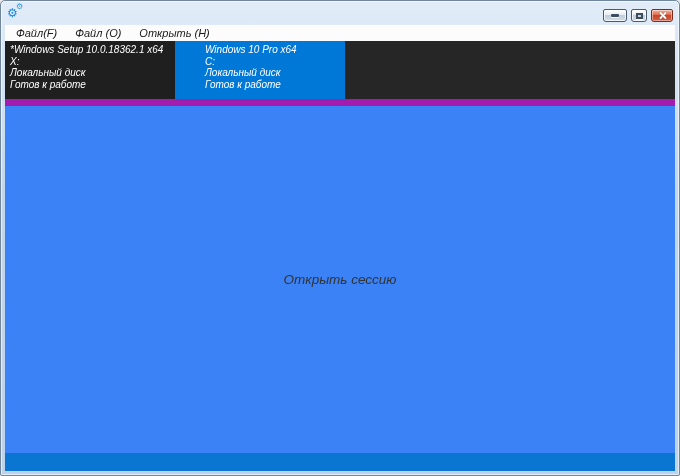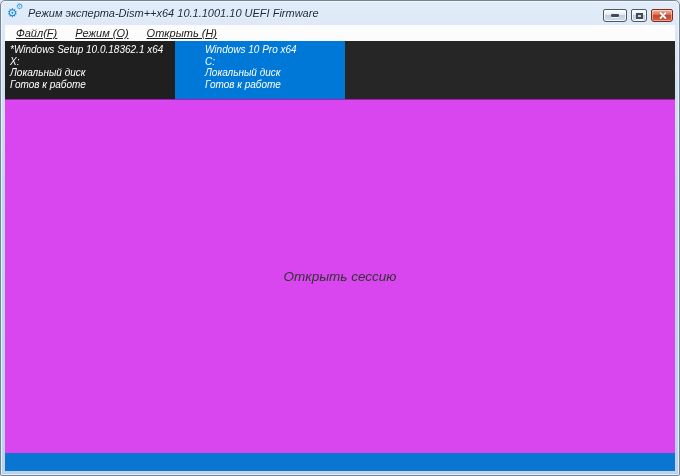--- a/index.html
+++ b/index.html
@@ -65,66 +65,65 @@
   
   .client {
     position:absolute; top:24px; left:4px; right:4px; bottom:4px;
     background:#ffffff; display:flex; flex-direction:column;
   }
   .menubar {
     height:16px; flex:0 0 auto; background:#fcfcfc;
     display:flex; align-items:center; padding-left:2px;
     font-size:11px; color:#1b1b1b;
   }
-  .menu-item { padding:0 9px; white-space:nowrap;text-decoration:underline; }
+  .menu-item { padding:0 9px; white-space:nowrap; }
   .tabstrip {
     height:58px; flex:0 0 auto; background:#262626;
-    border-bottom:1px solid #a21caf;
+    border-bottom:7px solid #a21caf;
     display:flex; overflow:hidden;
   }
   .tab {
     box-sizing:border-box; width:170px; flex:0 0 auto;
     padding:3px 4px 0 5px; color:#ffffff;
     font-size:10px; line-height:11.5px; white-space:nowrap; overflow:hidden;
   }
   .tab.dark { background:#1f1f1f; }
   .tab.selected { background:#0078d7;padding-left:30px; }
-  .content { flex:1 1 auto; background:#d946ef; display:flex; align-items:center; justify-content:center; }
+  .content { flex:1 1 auto; background:#3b82f6; display:flex; align-items:center; justify-content:center; }
   .open-session { font-size:13.5px; color:#333333; cursor:pointer; }
   .statusbar { height:18px; flex:0 0 auto; background:#0a76d1; }
 </style>
 </head>
 <body>
 
 <div class="frame">
 
   <div class="titlebar">
     <span class="app-icon">
       <span class="gear-big">⚙</span>
       <span class="gear-small">⚙</span>
     </span>
-    <span class="title-text">Режим эксперта-Dism++x64 10.1.1001.10 UEFI Firmware</span>
     <div class="controls">
       <div class="cbtn min">
           <span class="glyph-min"></span>
         </div>
       <div class="cbtn max">
           <span class="glyph-max"></span>
         </div>
       <div class="cbtn close">
           <span class="glyph-close"></span>
         </div>
     </div>
   </div>
 
   <div class="client">
 
     <div class="menubar">
       <span class="menu-item">Файл(F)</span>
-      <span class="menu-item">Режим (O)</span>
+      <span class="menu-item">Файл (O)</span>
       <span class="menu-item">Открыть (H)</span>
     </div>
 
     <div class="tabstrip">
       <div class="tab dark">
         <div>*Windows Setup 10.0.18362.1 x64</div>
         <div>X:</div>
         <div>Локальный диск</div>
         <div>Готов к работе</div>
       </div>

